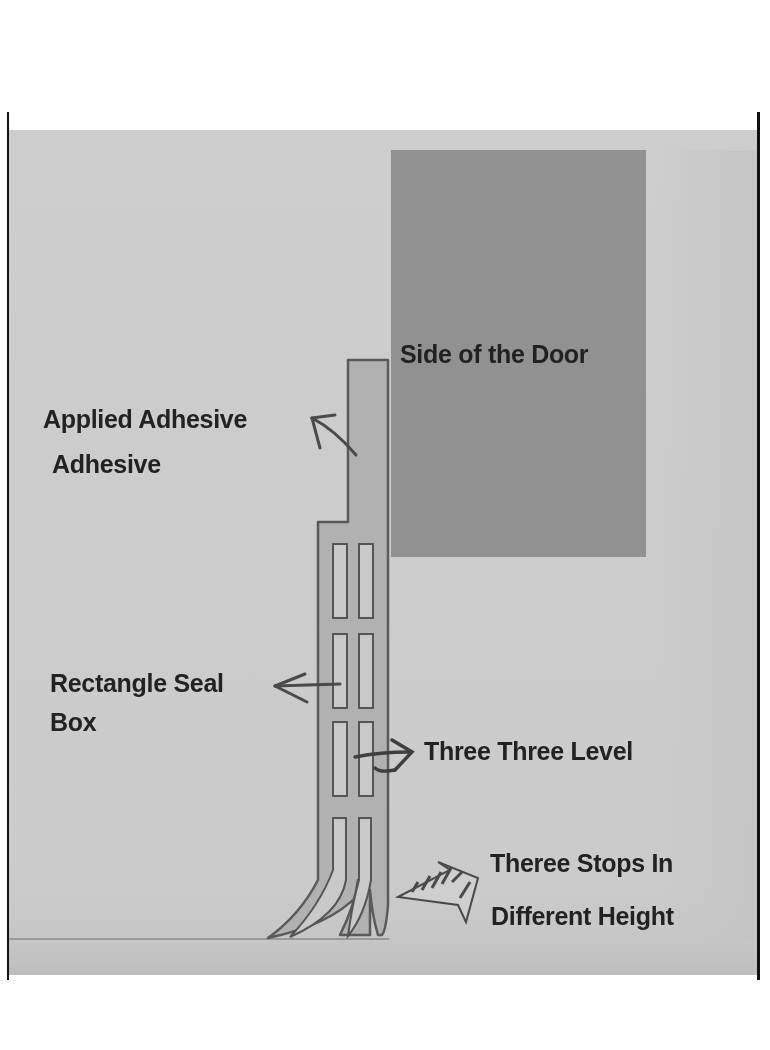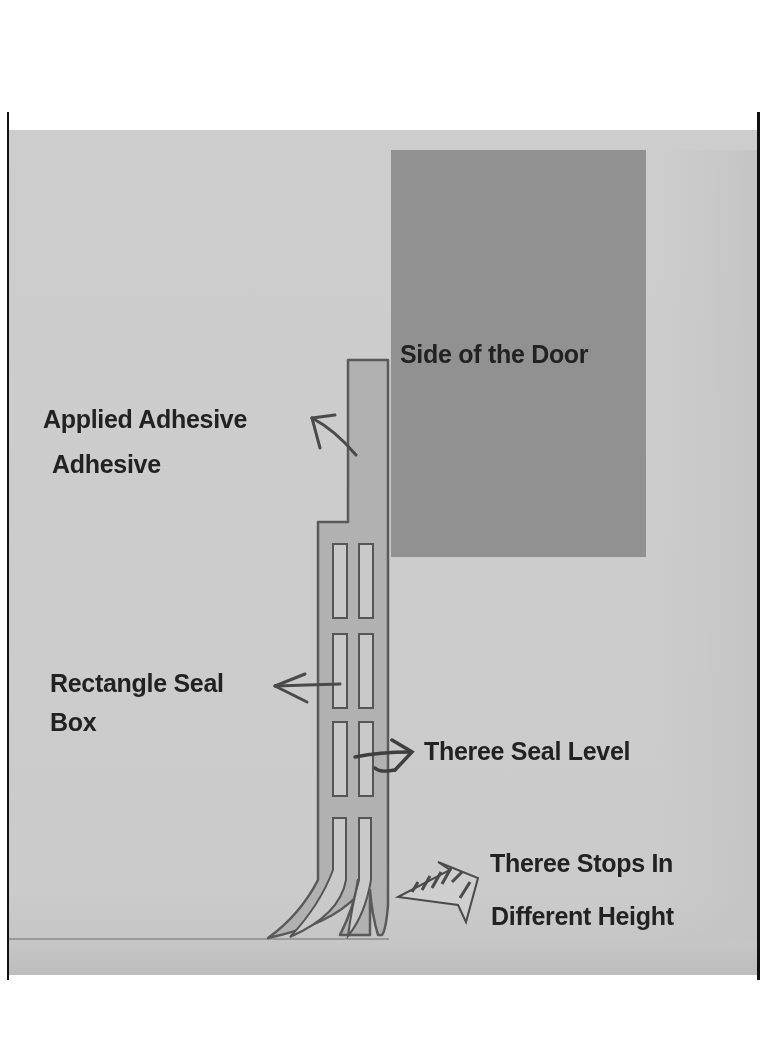--- a/index.html
+++ b/index.html
@@ -80,15 +80,15 @@
       <line x1="460" y1="898" x2="470" y2="882"></line>
     </g>
   </g>
 </svg>
 
 <div class="label" style="left:400px;top:340px;">Side of the Door</div>
 <div class="label" style="left:43px;top:405px;">Applied Adhesive</div>
 <div class="label" style="left:52px;top:450px;">Adhesive</div>
 <div class="label" style="left:50px;top:669px;">Rectangle Seal</div>
 <div class="label" style="left:50px;top:708px;">Box</div>
-<div class="label" style="left:424px;top:737px;">Theree Seal Level</div>
+<div class="label" style="left:424px;top:737px;">Three Three Level</div>
 <div class="label" style="left:490px;top:849px;">Theree Stops In</div>
 <div class="label" style="left:491px;top:902px;">Different Height</div>
 
 </body></html>

